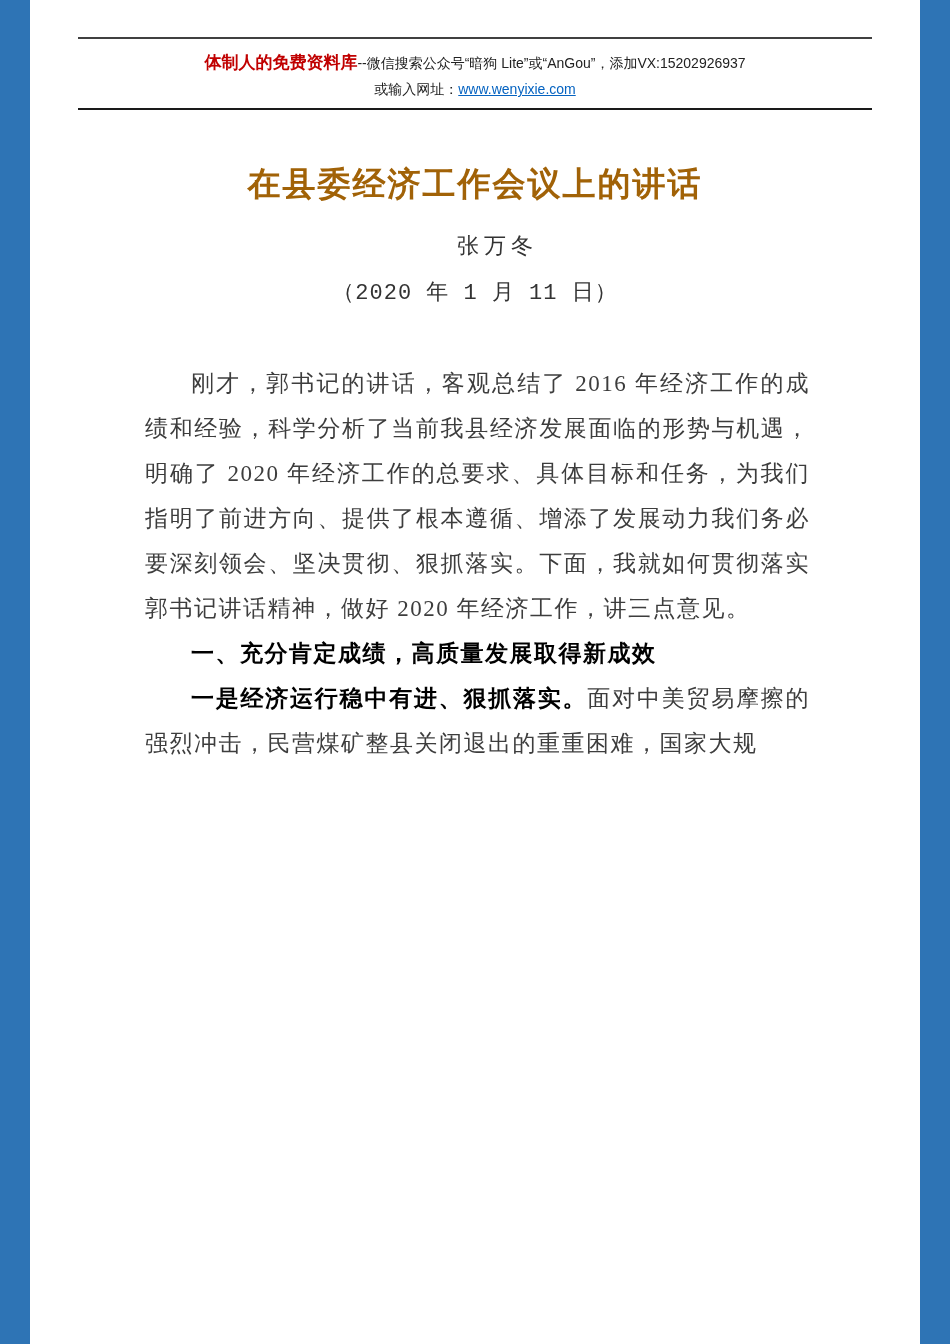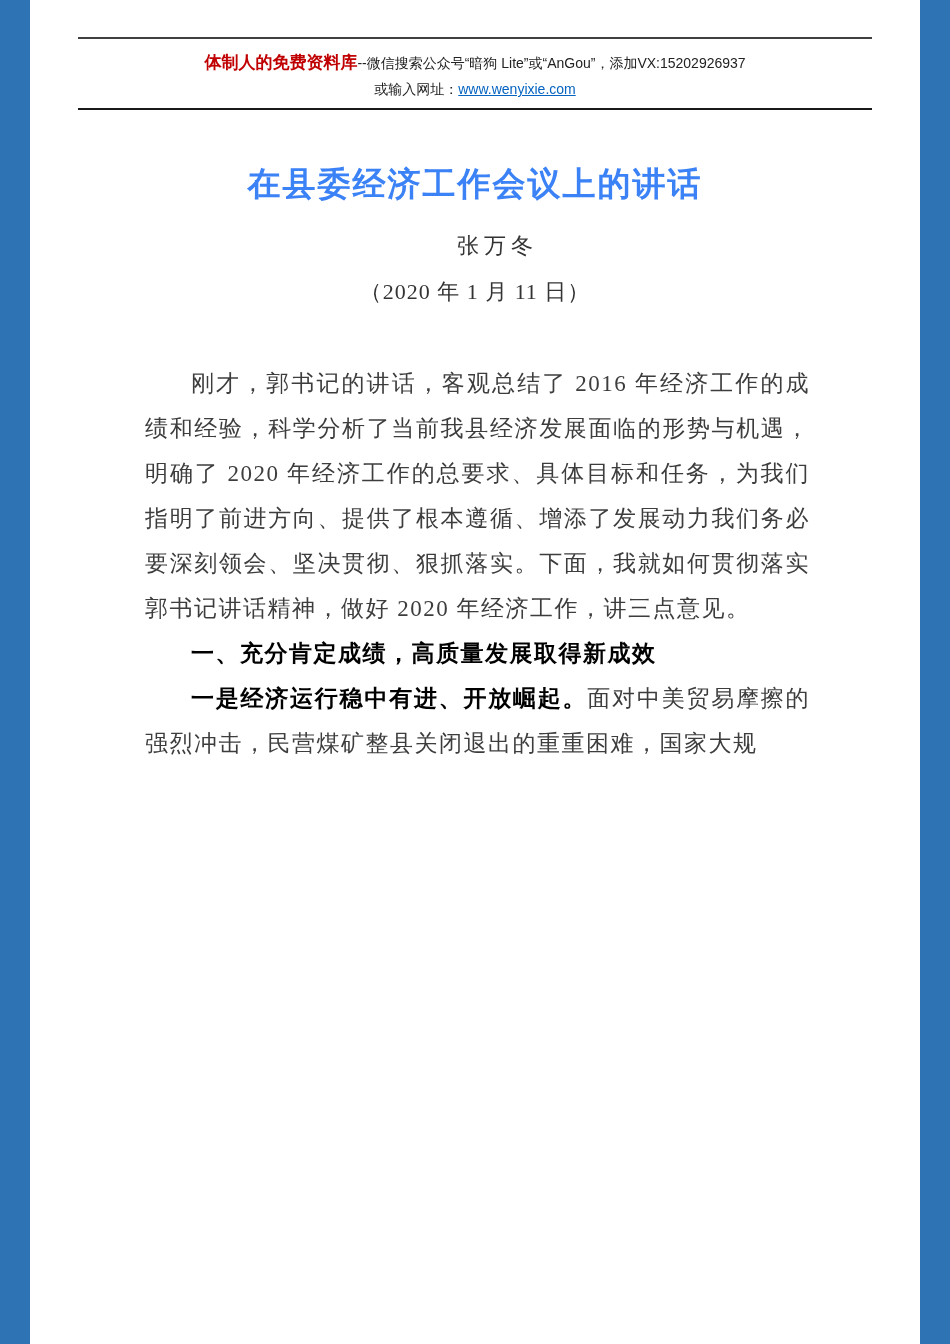--- a/index.html
+++ b/index.html
@@ -42,37 +42,38 @@
     color: var(--link-blue, #0563c1);
     text-decoration: underline;
     cursor: pointer;
   }
 
   .doc-title {
     margin-top: 52px;
     text-align: center;
     font-size: 33px;
     font-weight: bold;
-    color: #3b82f6;
+    color: #a16207;
     letter-spacing: 2px;
   }
   .doc-author {
     margin-top: 24px;
     text-align: center;
     font-size: 22px;
     color: #333333;
     letter-spacing: 5px;
     padding-left: 45px;
   }
   .doc-date {
     margin-top: 16px;
     text-align: center;
     font-size: 22px;
     color: #333333;
     letter-spacing: 1px;
+    font-family: Liberation Mono, monospace;
   }
 
   .doc-body {
     margin: 54px 140px 0 145px;
     font-size: 23px;
     line-height: 45px;
     color: #3d3d3d;
     text-align: justify;
     letter-spacing: 1.5px;
   }
@@ -106,16 +107,16 @@
 
   <h1 class="doc-title">在县委经济工作会议上的讲话</h1>
 
   <div class="doc-author">张万冬</div>
 
   <div class="doc-date">（2020 年 1 月 11 日）</div>
 
   <div class="doc-body">
     <p>刚才，郭书记的讲话，客观总结了 2016 年经济工作的成绩和经验，科学分析了当前我县经济发展面临的形势与机遇，明确了 2020 年经济工作的总要求、具体目标和任务，为我们指明了前进方向、提供了根本遵循、增添了发展动力我们务必要深刻领会、坚决贯彻、狠抓落实。下面，我就如何贯彻落实郭书记讲话精神，做好 2020 年经济工作，讲三点意见。</p>
     <p class="section-heading">一、充分肯定成绩，高质量发展取得新成效</p>
-    <p><span class="bold-lead">一是经济运行稳中有进、开放崛起。</span><span>面对中美贸易摩擦的强烈冲击，民营煤矿整县关闭退出的重重困难，国家大规</span></p>
+    <p><span class="bold-lead">一是经济运行稳中有进、狠抓落实。</span><span>面对中美贸易摩擦的强烈冲击，民营煤矿整县关闭退出的重重困难，国家大规</span></p>
   </div>
 
 </div>
 
 </body></html>

